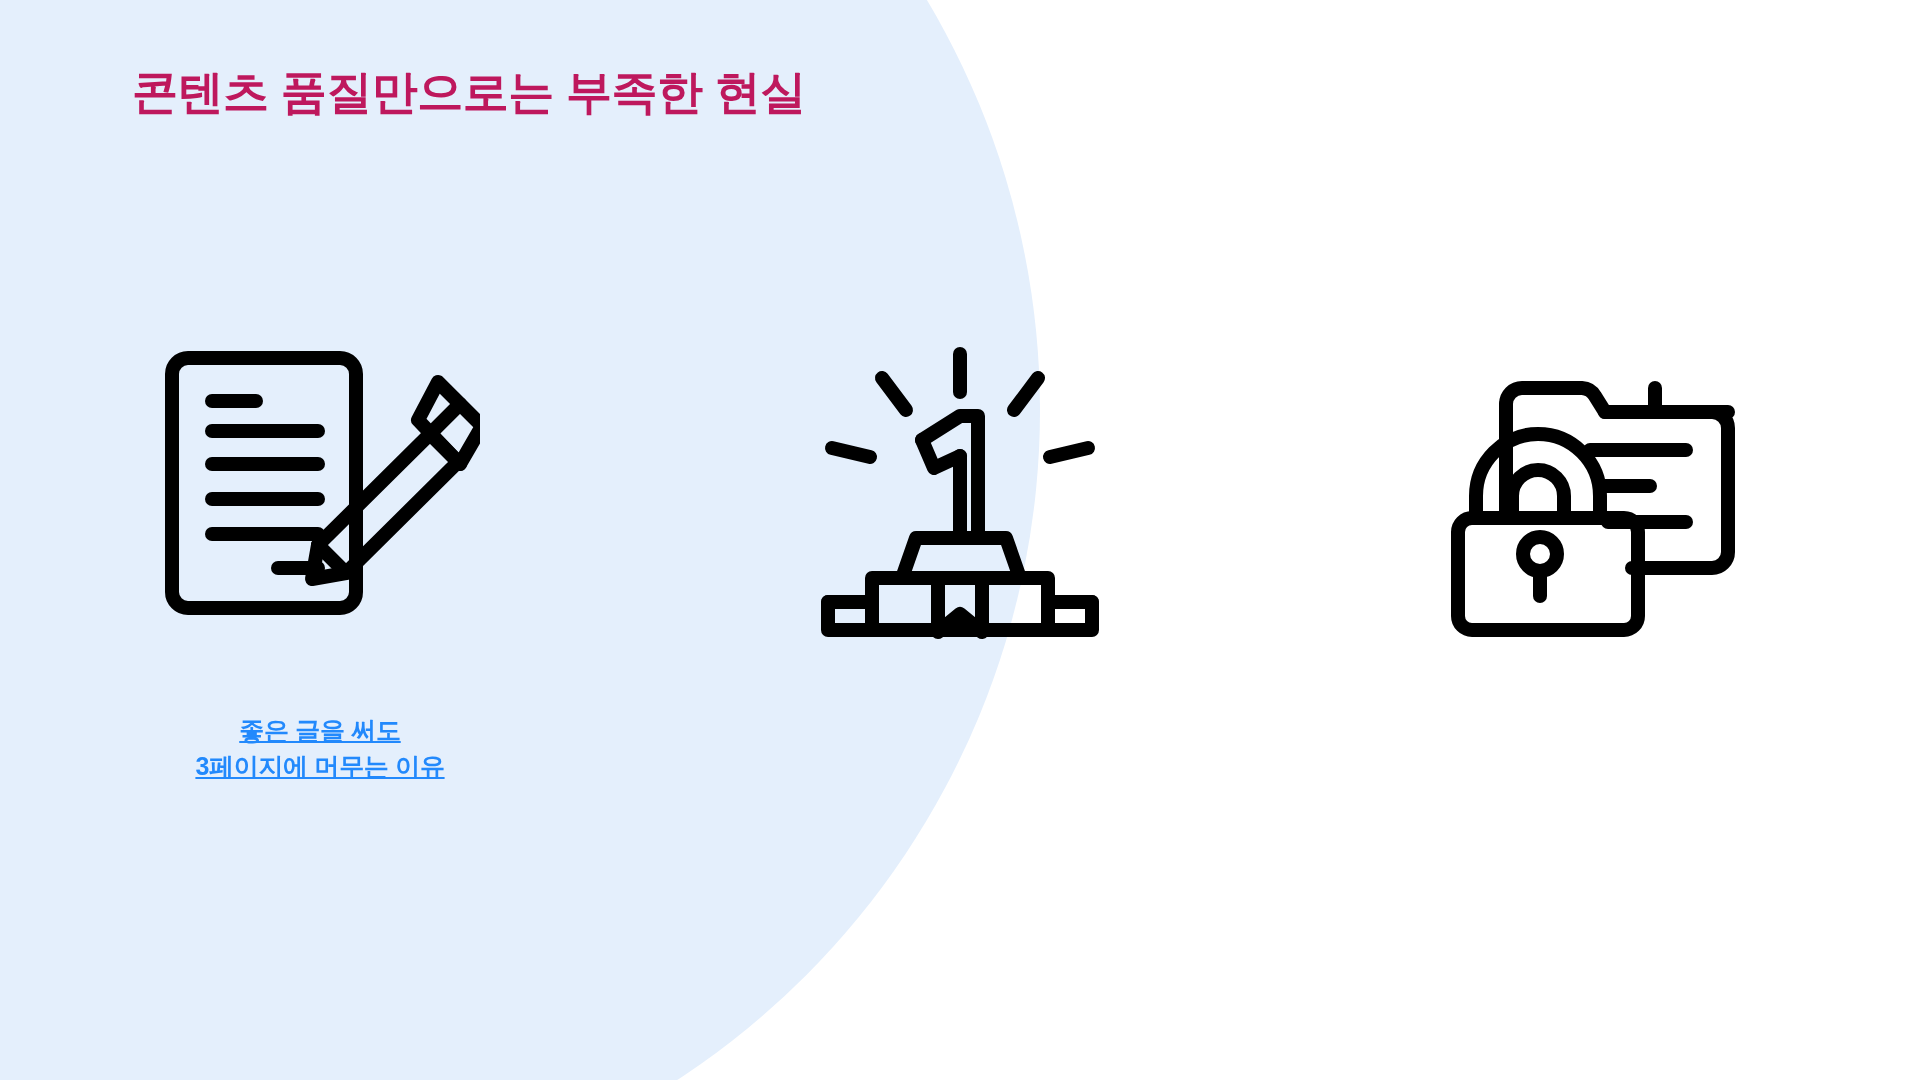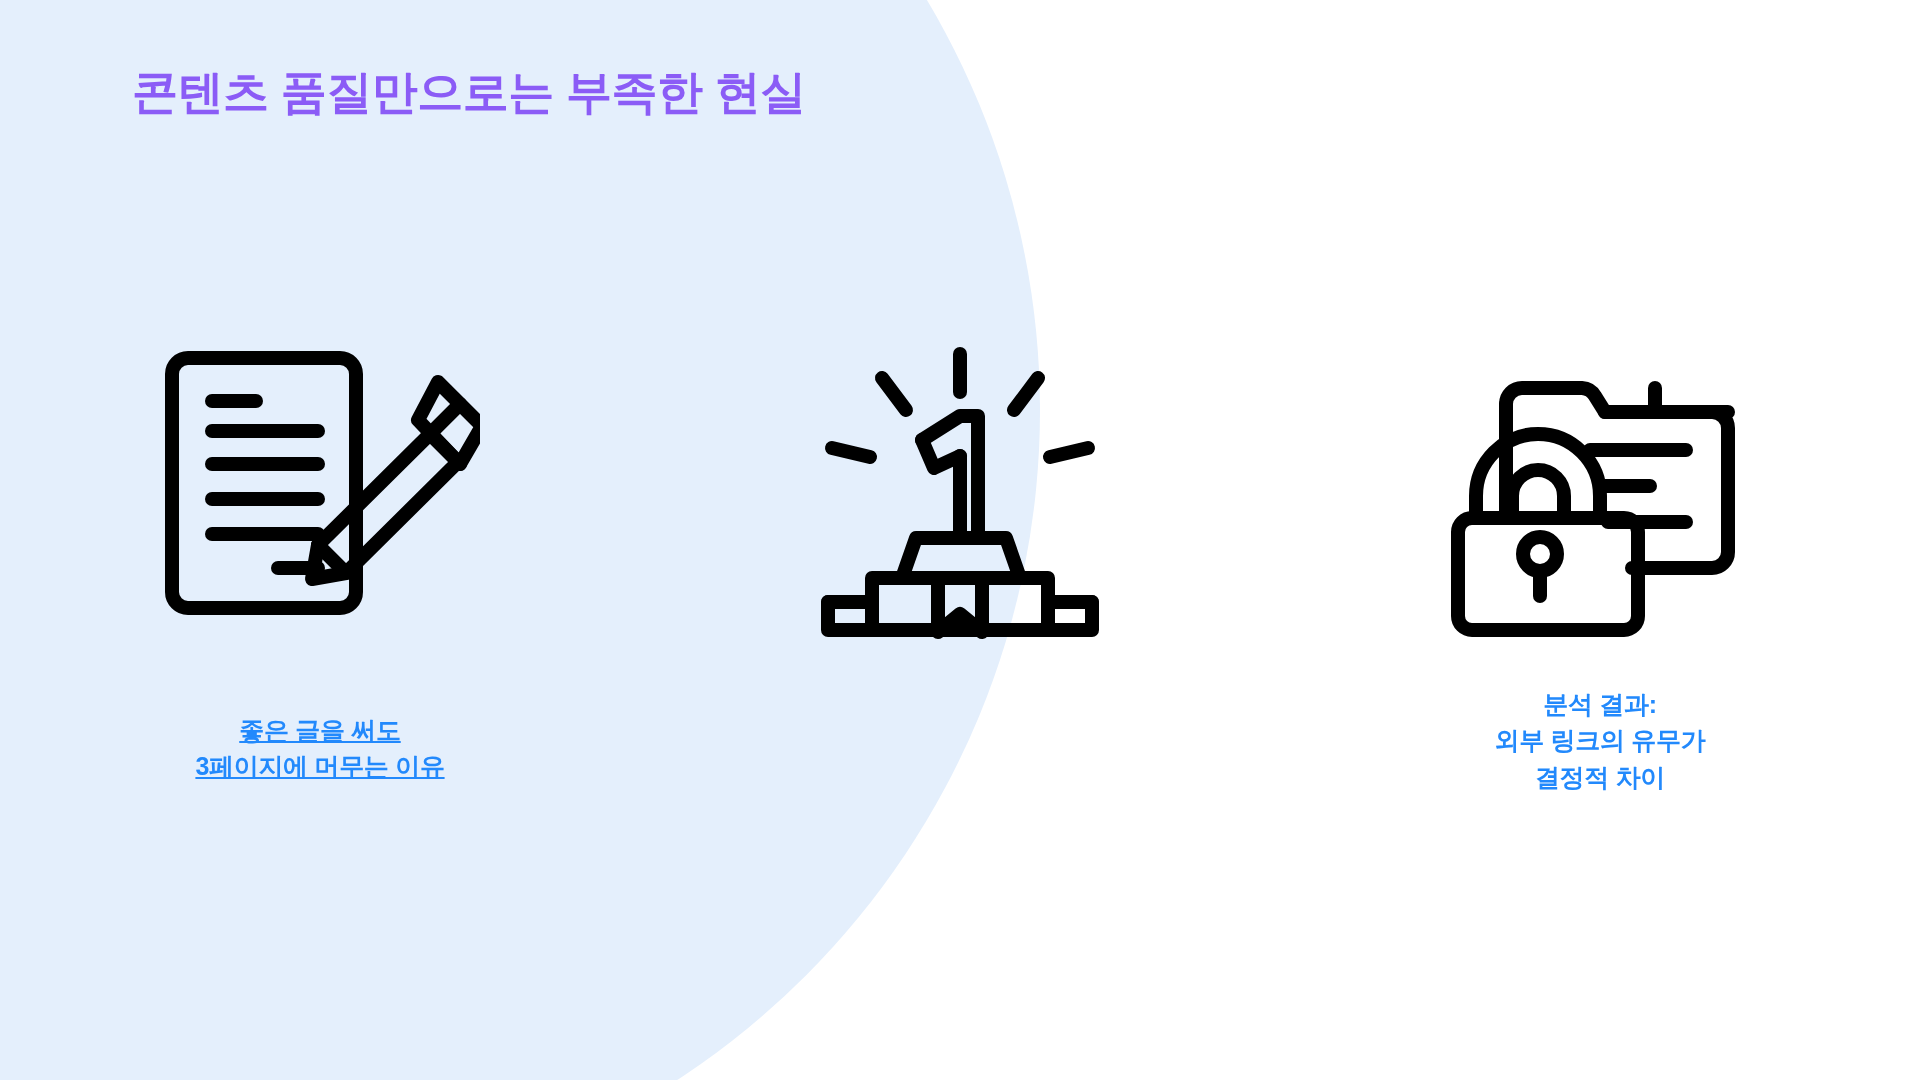--- a/index.html
+++ b/index.html
@@ -38,21 +38,21 @@
 
   
   #page-title {
     position: absolute;
     left: 132px;
     top: 64px;
     z-index: 5;
     font-size: 46px;
     font-weight: bold;
     letter-spacing: -0.5px;
-    color: #8b5cf6;
+    color: #be185d;
     white-space: nowrap;
     line-height: 1.25;
   }
 
   
   #panels {
     position: absolute;
     left: 0;
     top: 330px;
     width: 1920px;
@@ -191,19 +191,16 @@
             <path d="M26 178 v-22 a62 62 0 0 1 124 0 v22"></path>
             <path d="M62 178 v-22 a26 26 0 0 1 52 0 v22"></path>
 
             <rect x="8" y="178" width="180" height="112" rx="14" ry="14"></rect>
 
             <circle cx="90" cy="214" r="17"></circle>
             <line x1="90" y1="231" x2="90" y2="256"></line>
           </g>
         </svg>
       </div>
-      <div class="panel-caption">분석 결과:
-외부 링크의 유무가
-결정적 차이</div>
     </div>
 
   </div>
 </div>
 
 </body></html>

